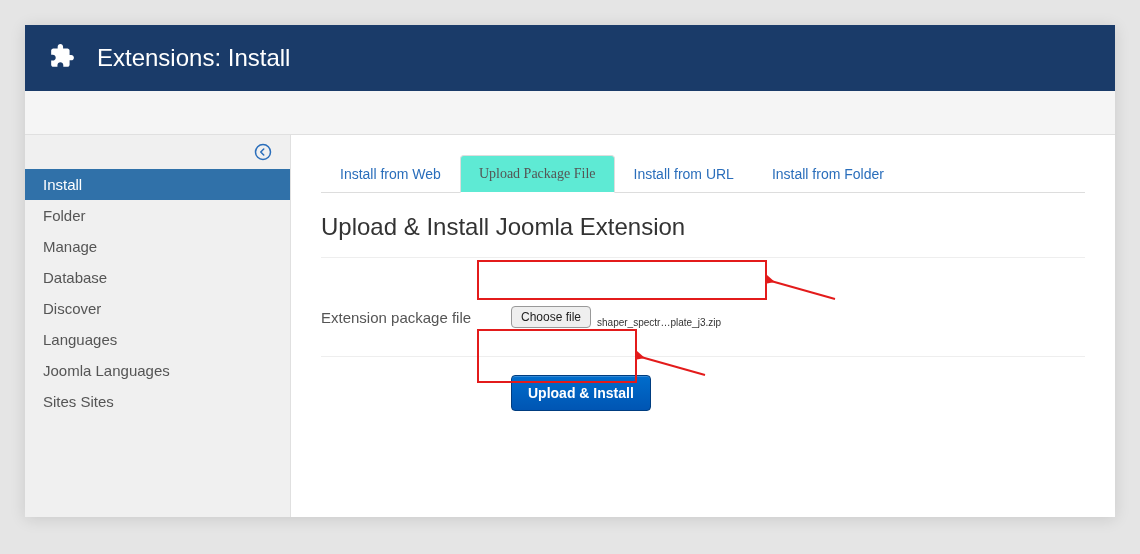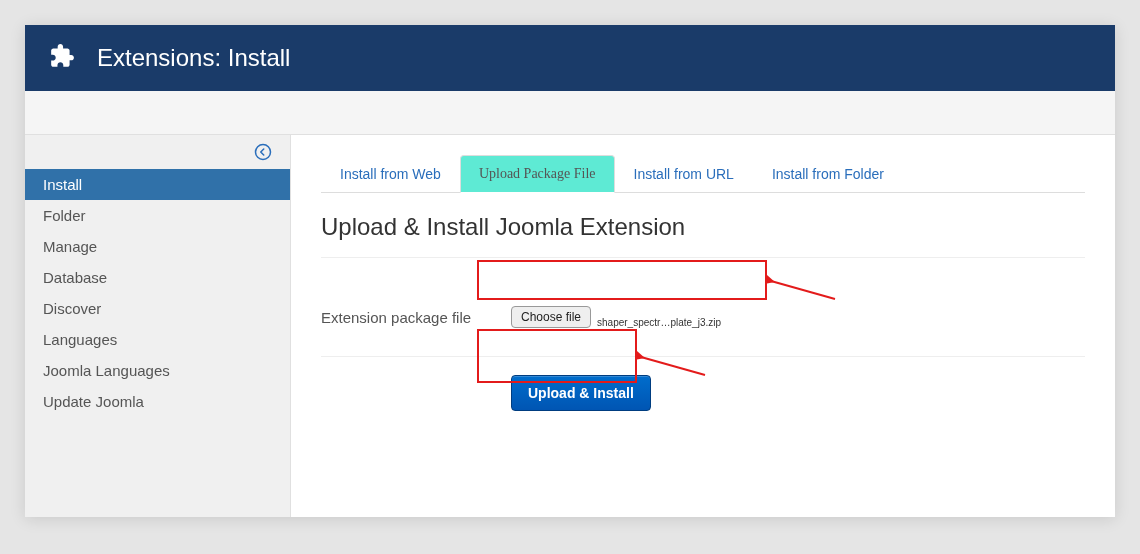--- a/index.html
+++ b/index.html
@@ -174,21 +174,21 @@
         </svg>
       </div>
       <div id="sidebar-items">
           <div class="sidebar-item active">Install</div>
           <div class="sidebar-item">Folder</div>
           <div class="sidebar-item">Manage</div>
           <div class="sidebar-item">Database</div>
           <div class="sidebar-item">Discover</div>
           <div class="sidebar-item">Languages</div>
           <div class="sidebar-item">Joomla Languages</div>
-          <div class="sidebar-item">Update Joomla</div>
+          <div class="sidebar-item">Sites Sites</div>
         </div>
     </div>
 
     <div class="content">
       <div class="tabs" id="tabs">
           <div class="tab">Install from Web</div>
           <div class="tab active">Upload Package File</div>
           <div class="tab">Install from URL</div>
           <div class="tab">Install from Folder</div>
         </div>

